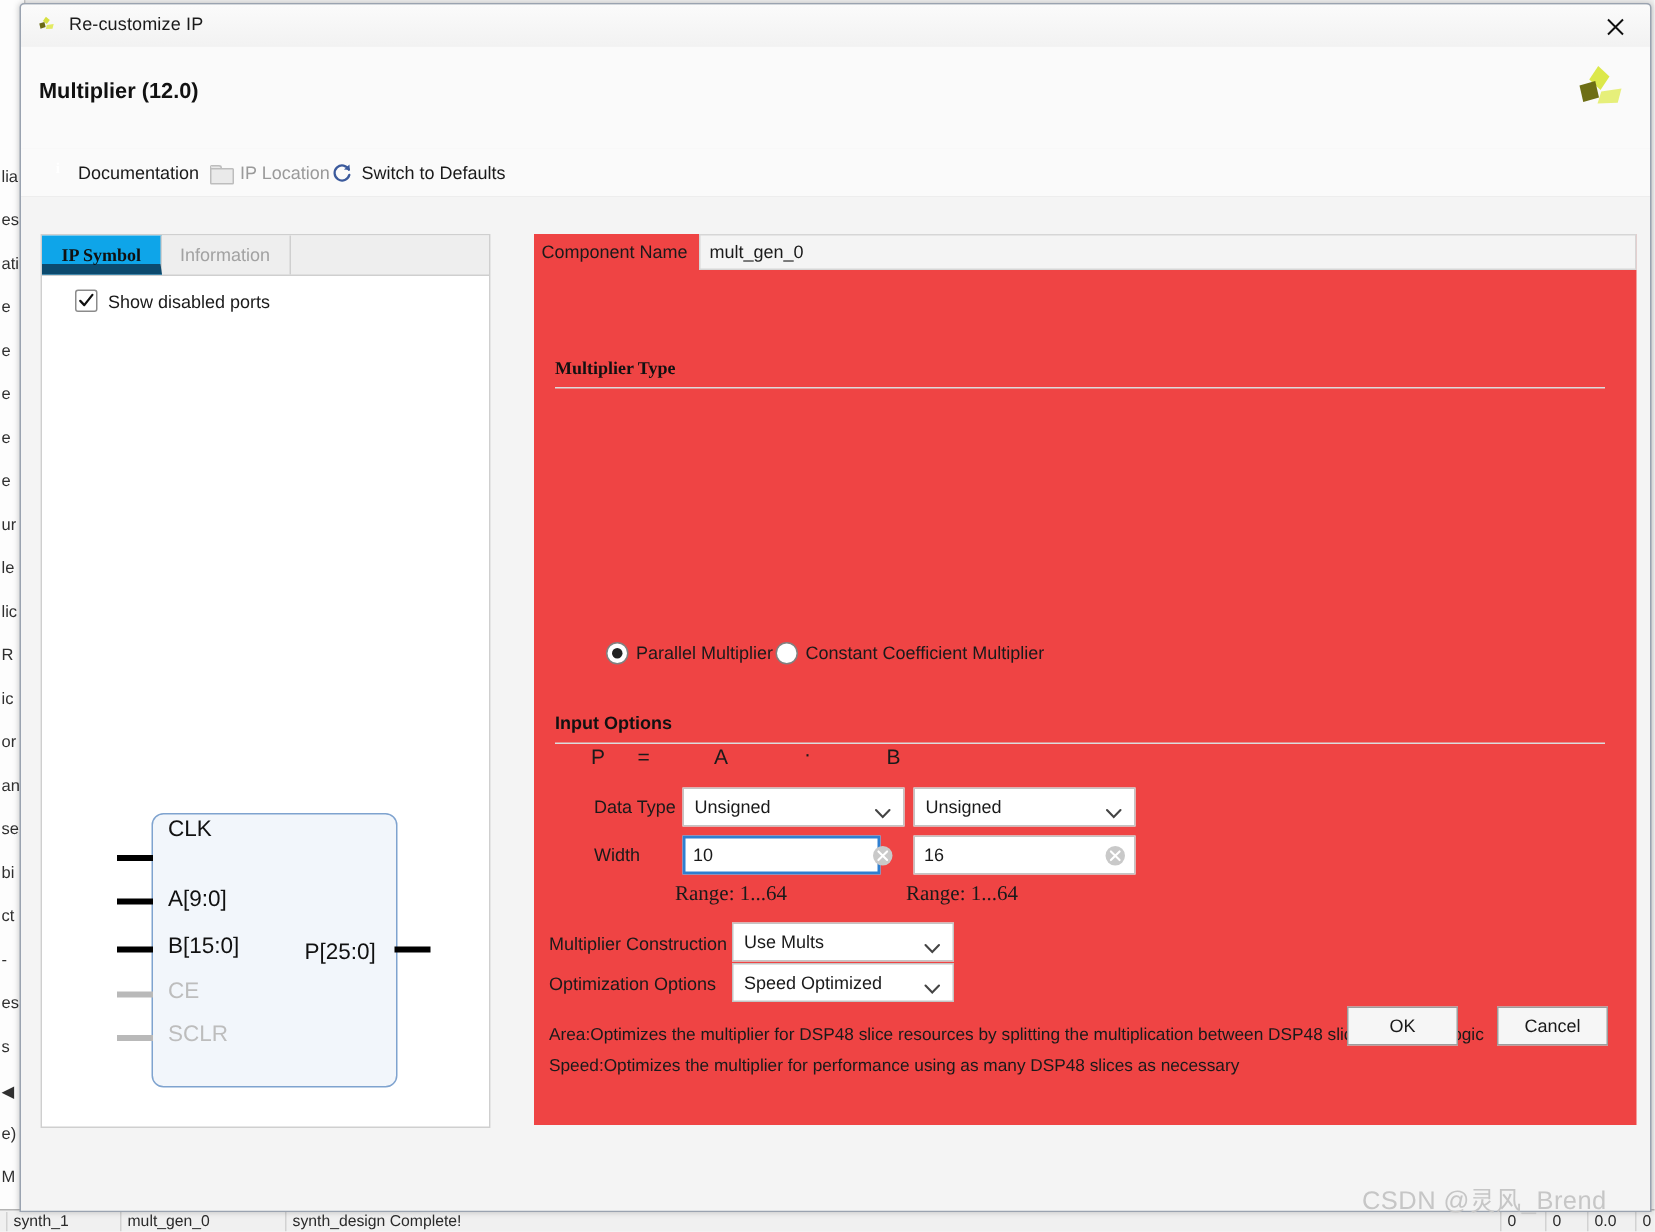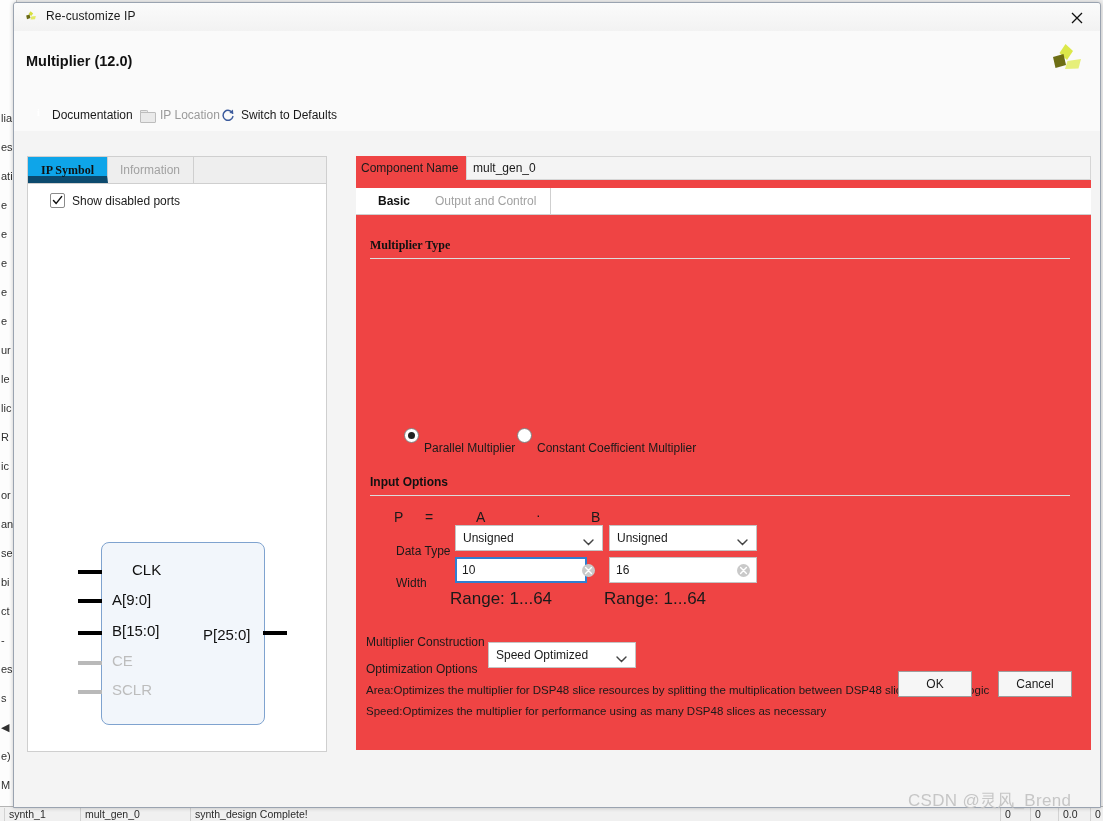--- a/index.html
+++ b/index.html
@@ -205,21 +205,21 @@
   }
   .rtab.inactive { color: #a2a2a2; border-right: 1px solid #cfcfcf; background: #fff; }
 
   #form { position: absolute; left: 0; top: 58px; right: 0; bottom: 0; }
   .sect-title {
     position: absolute; font-size: 12px; font-weight: bold; color: #111;
   }
   .sect-rule {
     position: absolute; height: 1px; background: #dcdcdc;
   }
-  .frm-label { position: absolute; font-size: 12px; color: #1a1a1a; white-space: nowrap; margin-top: 13px; }
+  .frm-label { position: absolute; font-size: 12px; color: #1a1a1a; white-space: nowrap; }
   .radio {
     position: absolute; width: 13px; height: 13px; border-radius: 50%;
     border: 1px solid #808080; background: #fff; cursor: pointer;
   }
   .radio.on::after {
     content: ""; position: absolute; left: 3px; top: 3px;
     width: 7px; height: 7px; background: #222; border-radius: 50%;
   }
 
   .combo {
@@ -236,21 +236,21 @@
     font-size: 12px; color: #1a1a1a;
     padding: 0 24px 0 6px;
     font-family: "Liberation Sans", sans-serif; outline: none;
   }
   .txtfield.focused { border: 2px solid #2f7fd0; padding-left: 5px; }
   .clear-ico {
     position: absolute; width: 13px; height: 13px; border-radius: 50%;
     background: #c9c9c9; cursor: pointer;
   }
   .clear-ico svg { position: absolute; left: 2px; top: 2px; }
-  .hint { position: absolute; font-size: 17px; color: #1a1a1a; }
+  .hint { position: absolute; font-size: 14px; color: #1a1a1a; font-family: Liberation Serif, serif; }
   .desc { position: absolute; font-size: 11.5px; color: #1a1a1a; white-space: nowrap; }
 
   
   #footer { position: absolute; left: 0; right: 0; bottom: 0; height: 180px; }
   .dlg-btn {
     position: absolute; width: 74px; height: 26px;
     background: #f6f6f6; border: 1px solid #9d9d9d;
     font-size: 12px; color: #1a1a1a; cursor: pointer;
     font-family: "Liberation Sans", sans-serif;
   }
@@ -380,45 +380,37 @@
         <div id="sym-box"></div>
 
         <div class="port-stub" style="left:50px; top:353px; width:24px;"></div>
         <div class="port-stub" style="left:50px; top:382px; width:24px;"></div>
         <div class="port-stub" style="left:50px; top:414px; width:24px;"></div>
         <div class="port-stub dis" style="left:50px; top:444px; width:24px;"></div>
         <div class="port-stub dis" style="left:50px; top:473px; width:24px;"></div>
 
         <div class="port-stub" style="left:235px; top:414px; width:24px;"></div>
 
-        <div class="port-lbl" style="left:84px; top:344px;margin-left:20px;">CLK</div>
+        <div class="port-lbl" style="left:84px; top:327px;">CLK</div>
         <div class="port-lbl" style="left:84px; top:374px;">A[9:0]</div>
         <div class="port-lbl" style="left:84px; top:405px;">B[15:0]</div>
         <div class="port-lbl dis" style="left:84px; top:435px;">CE</div>
         <div class="port-lbl dis" style="left:84px; top:464px;">SCLR</div>
 
         <div class="port-lbl" style="left:175px; top:409px;">P[25:0]</div>
       </div>
     </div>
 
     <div id="right-panel">
 
       <div id="component-name-row">
         <div id="component-name-label">Component Name</div>
         <input id="component-name-input" type="text" value="mult_gen_0" style="">
       </div>
 
-      <div id="right-tabs">
-        <div class="rtab active" style="left:8px;">
-          <span>Basic</span>
-        </div>
-        <div class="rtab inactive" style="left:65px;">
-          <span>Output and Control</span>
-        </div>
-      </div>
 
       <div id="form">
 
         <div class="sect-title" style="left:14px; top:24px;font-family:Liberation Serif, serif;">Multiplier Type</div>
         <div class="sect-rule" style="left:14px; top:44px; width:700px;"></div>
 
         <div class="radio on" style="left:48px; top:214px;"></div>
         <div class="frm-label" style="left:68px; top:214px;">Parallel Multiplier</div>
         <div class="radio" style="left:161px; top:214px;"></div>
         <div class="frm-label" style="left:181px; top:214px;">Constant Coefficient Multiplier</div>
@@ -461,20 +453,28 @@
         <span class="clear-ico" style="left:381px; top:350px;">
           <svg width="9" height="9" viewBox="0 0 9 9">
               <path d="M1.6 1.6 L7.4 7.4 M7.4 1.6 L1.6 7.4" stroke="#fff" stroke-width="1.4" stroke-linecap="round"></path>
             </svg>
         </span>
 
         <div class="hint" style="left:94px; top:375px;">Range: 1...64</div>
         <div class="hint" style="left:248px; top:375px;">Range: 1...64</div>
 
         <div class="frm-label" style="left:10px; top:408px;">Multiplier Construction</div>
+        <div class="combo" style="left:132px; top:401px; width:148px;">
+          <span class="ctext">Use Mults</span>
+          <span class="carat">
+            <svg width="11" height="7" viewBox="0 0 11 7">
+                <path d="M1 1 L5.5 5.6 L10 1" stroke="#444" stroke-width="1.4" fill="none" stroke-linecap="round"></path>
+              </svg>
+          </span>
+        </div>
 
         <div class="frm-label" style="left:10px; top:435px;">Optimization Options</div>
         <div class="combo" style="left:132px; top:428px; width:148px;">
           <span class="ctext">Speed Optimized</span>
           <span class="carat">
             <svg width="11" height="7" viewBox="0 0 11 7">
                 <path d="M1 1 L5.5 5.6 L10 1" stroke="#444" stroke-width="1.4" fill="none" stroke-linecap="round"></path>
               </svg>
           </span>
         </div>

